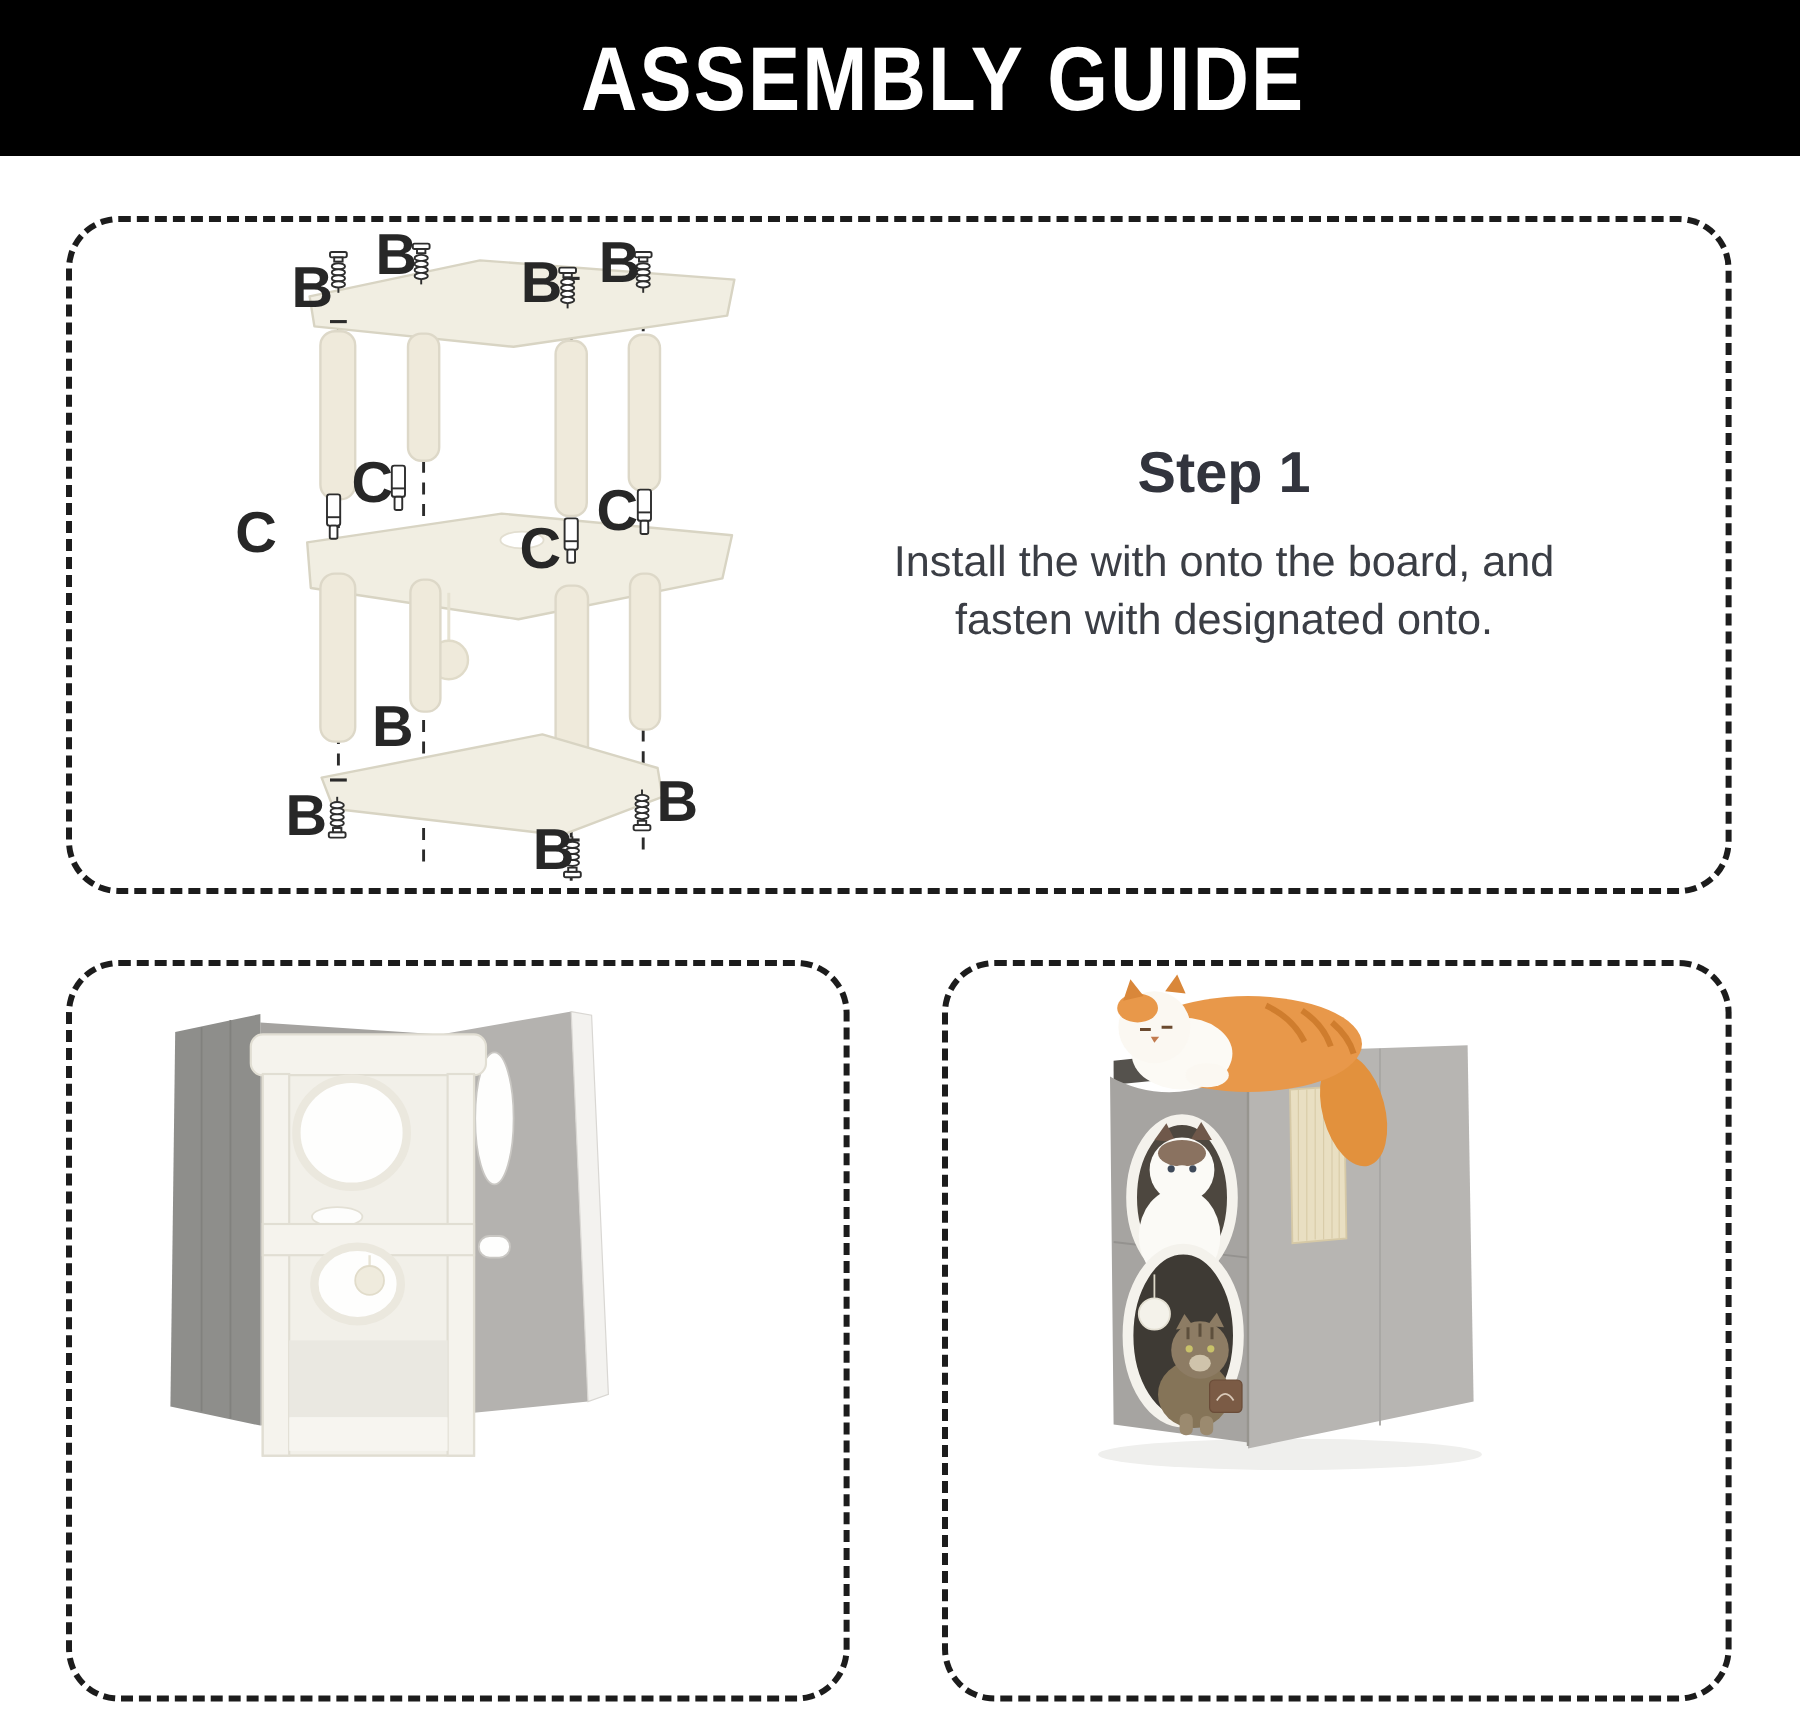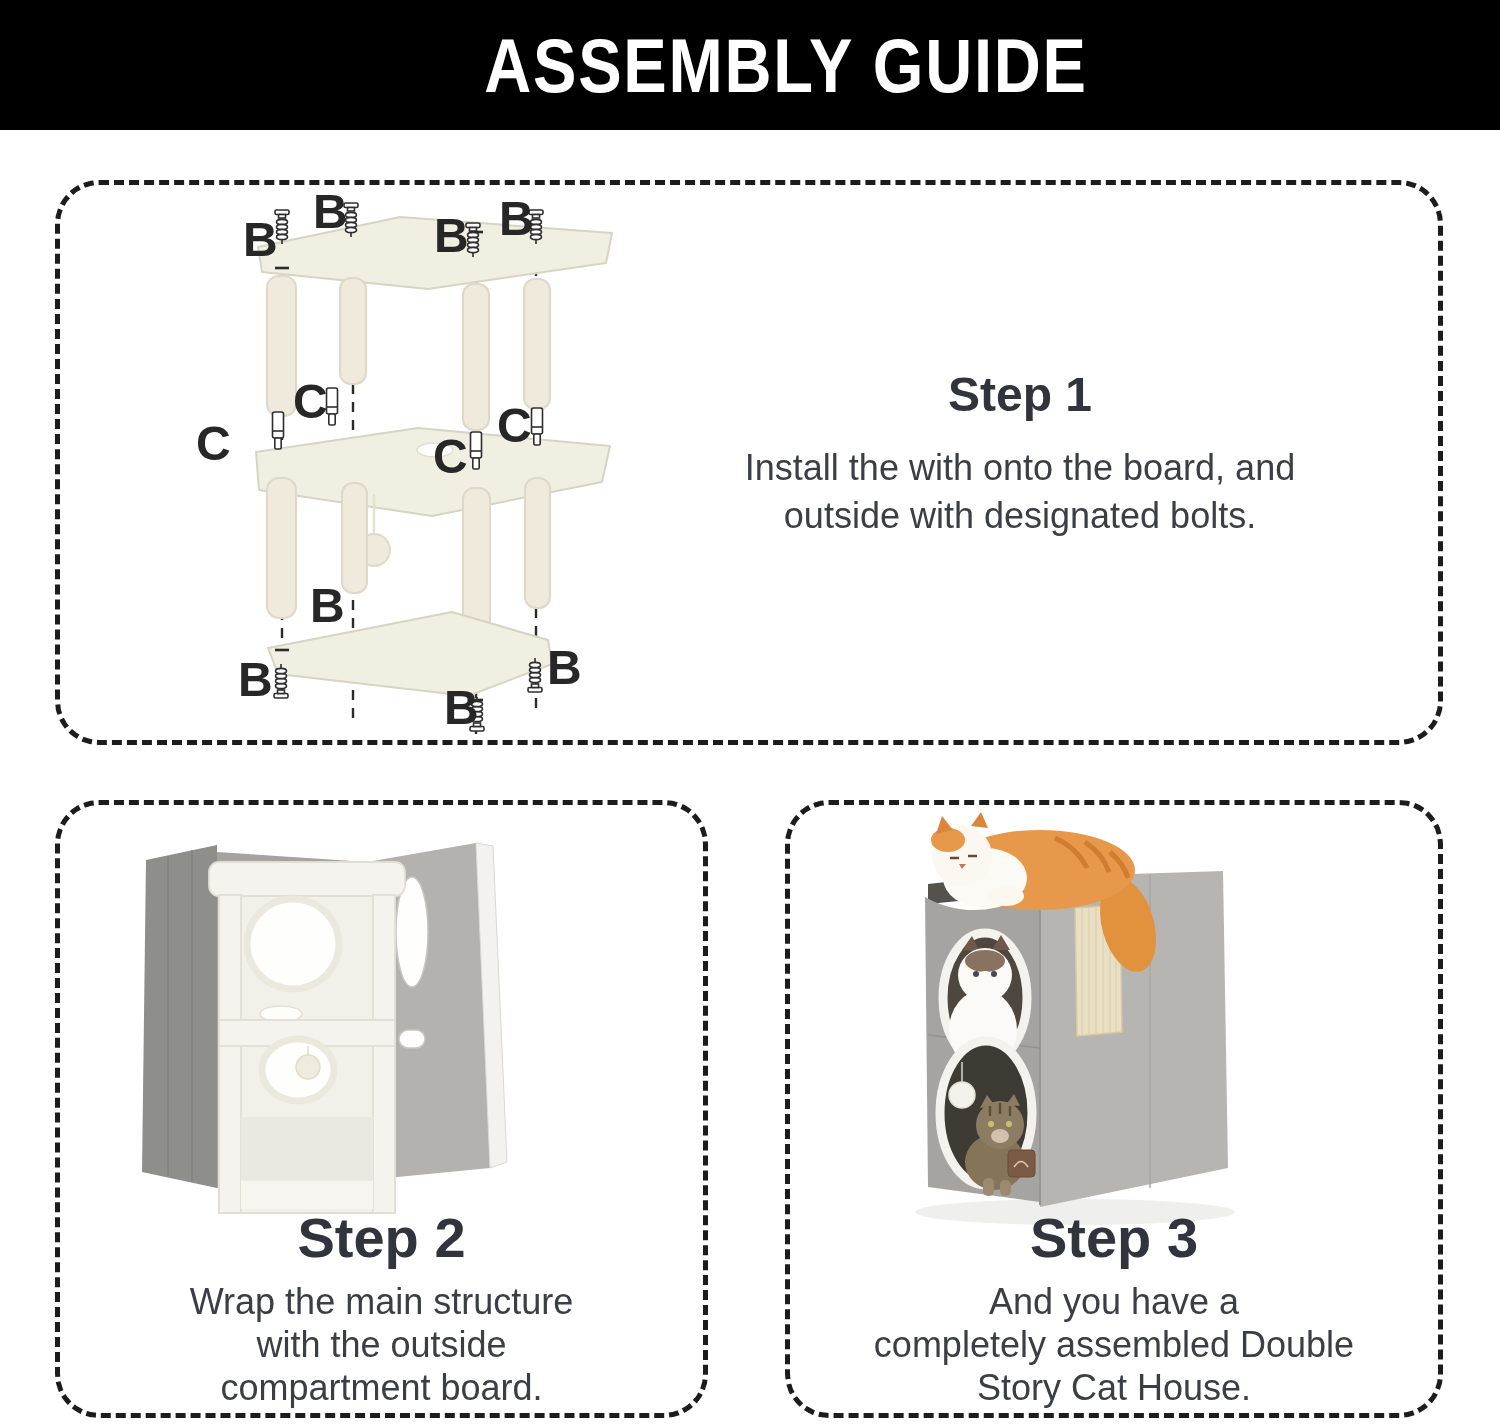--- a/index.html
+++ b/index.html
@@ -117,21 +117,21 @@
       <use href="#icon-bolt" transform="translate(477,731) scale(1,-1)"></use>
       <text x="310" y="622">B</text>
       <text x="238" y="696">B</text>
       <text x="547" y="684">B</text>
       <text x="444" y="724">B</text>
     </svg>
 
     <div class="step1-text">
       <h2>Step 1</h2>
       <div class="line">Install the with onto the board, and</div>
-      <div class="line">outside with designated bolts.</div>
+      <div class="line">fasten with designated onto.</div>
     </div>
   </div>
 
   <div class="panel" id="panel-step2">
 
     <svg style="left:80px;top:28px;" width="392" height="392" viewBox="140 833 392 392">
 
       <polygon points="217,852 367,862 367,1180 217,1188" fill="#a5a3a0"></polygon>
 
       <polygon points="146,860 217,845 217,1188 142,1172" fill="#8e8e8b"></polygon>
@@ -150,26 +150,20 @@
       <ellipse class="opening" cx="293" cy="944" rx="46" ry="45"></ellipse>
       <ellipse cx="281" cy="1014" rx="21" ry="8" fill="#fdfdfc" stroke="#e3e0d5" stroke-width="1.5"></ellipse>
       <rect class="fleece-light" x="219" y="1020" width="176" height="26"></rect>
       <ellipse class="opening" cx="298" cy="1070" rx="36" ry="31"></ellipse>
       <line x1="308" y1="1046" x2="308" y2="1057" stroke="#e8e4d6" stroke-width="2"></line>
       <circle cx="308" cy="1067" r="12" fill="#efebdd" stroke="#e1dcca" stroke-width="1.5"></circle>
       <rect x="241" y="1117" width="132" height="64" fill="#eae8e1"></rect>
       <rect x="241" y="1181" width="132" height="28" fill="#f7f5f0"></rect>
     </svg>
 
-    <div class="caption">
-      <h2>Step 2</h2>
-      <div class="line">Wrap the main structure</div>
-      <div class="line">with the outside</div>
-      <div class="line">compartment board.</div>
-    </div>
   </div>
 
   <div class="panel" id="panel-step3">
 
     <svg style="left:103px;top:5px;" width="462" height="432" viewBox="893 810 462 432">
 
       <ellipse cx="1075" cy="1212" rx="160" ry="13" fill="#efefed"></ellipse>
 
       <polygon points="1040,877 1223,871 1228,1168 1040,1207" fill="#b7b5b2"></polygon>
       <line x1="1150" y1="874" x2="1150" y2="1188" stroke="#a8a6a3" stroke-width="1.5"></line>
@@ -225,21 +219,15 @@
         <polygon points="959,864 966,864 962,869" fill="#c27b4f"></polygon>
         <ellipse cx="1006" cy="896" rx="18" ry="10" fill="#fbf8f2"></ellipse>
       </g>
 
       <g>
         <rect x="1008" y="1150" width="27" height="27" rx="4" fill="#7b5b45" stroke="#6a4c38" stroke-width="1"></rect>
         <path d="M1014 1167 q7 -11 14 0" stroke="#d9c9b8" stroke-width="1.5" fill="none"></path>
       </g>
     </svg>
 
-    <div class="caption">
-      <h2>Step 3</h2>
-      <div class="line">And you have a</div>
-      <div class="line">completely assembled Double</div>
-      <div class="line">Story Cat House.</div>
-    </div>
   </div>
 
 </div>
 
 </body></html>

